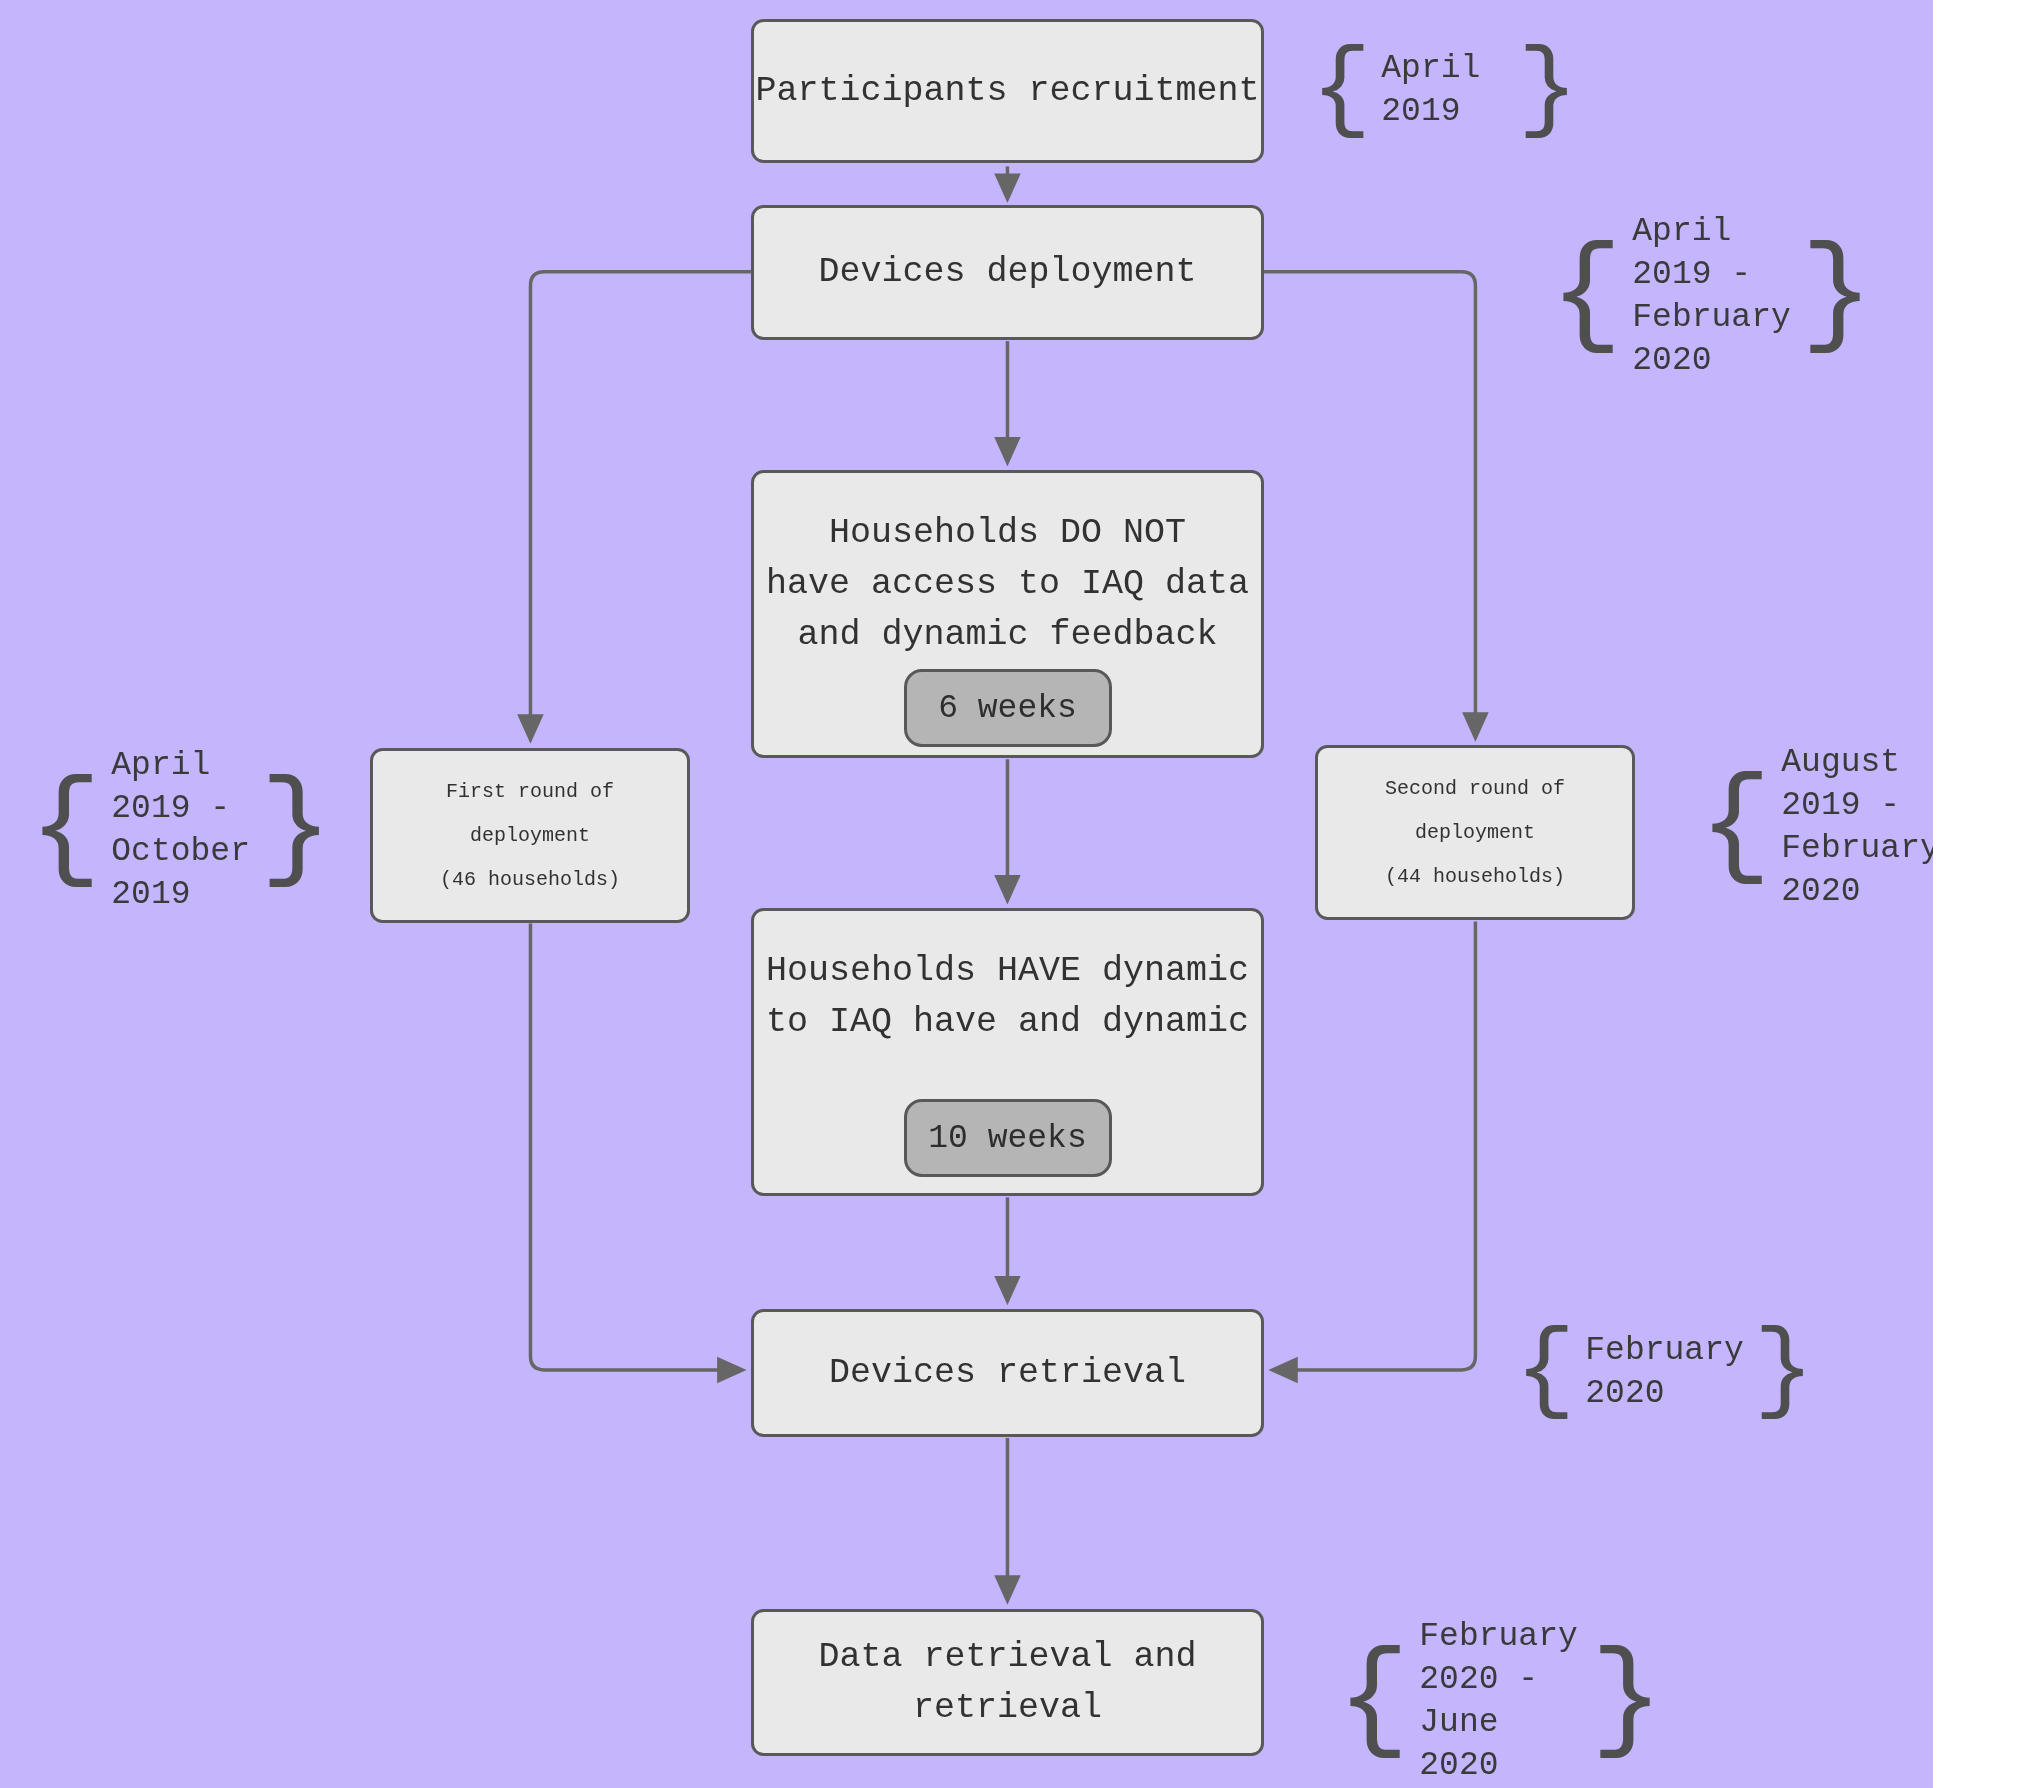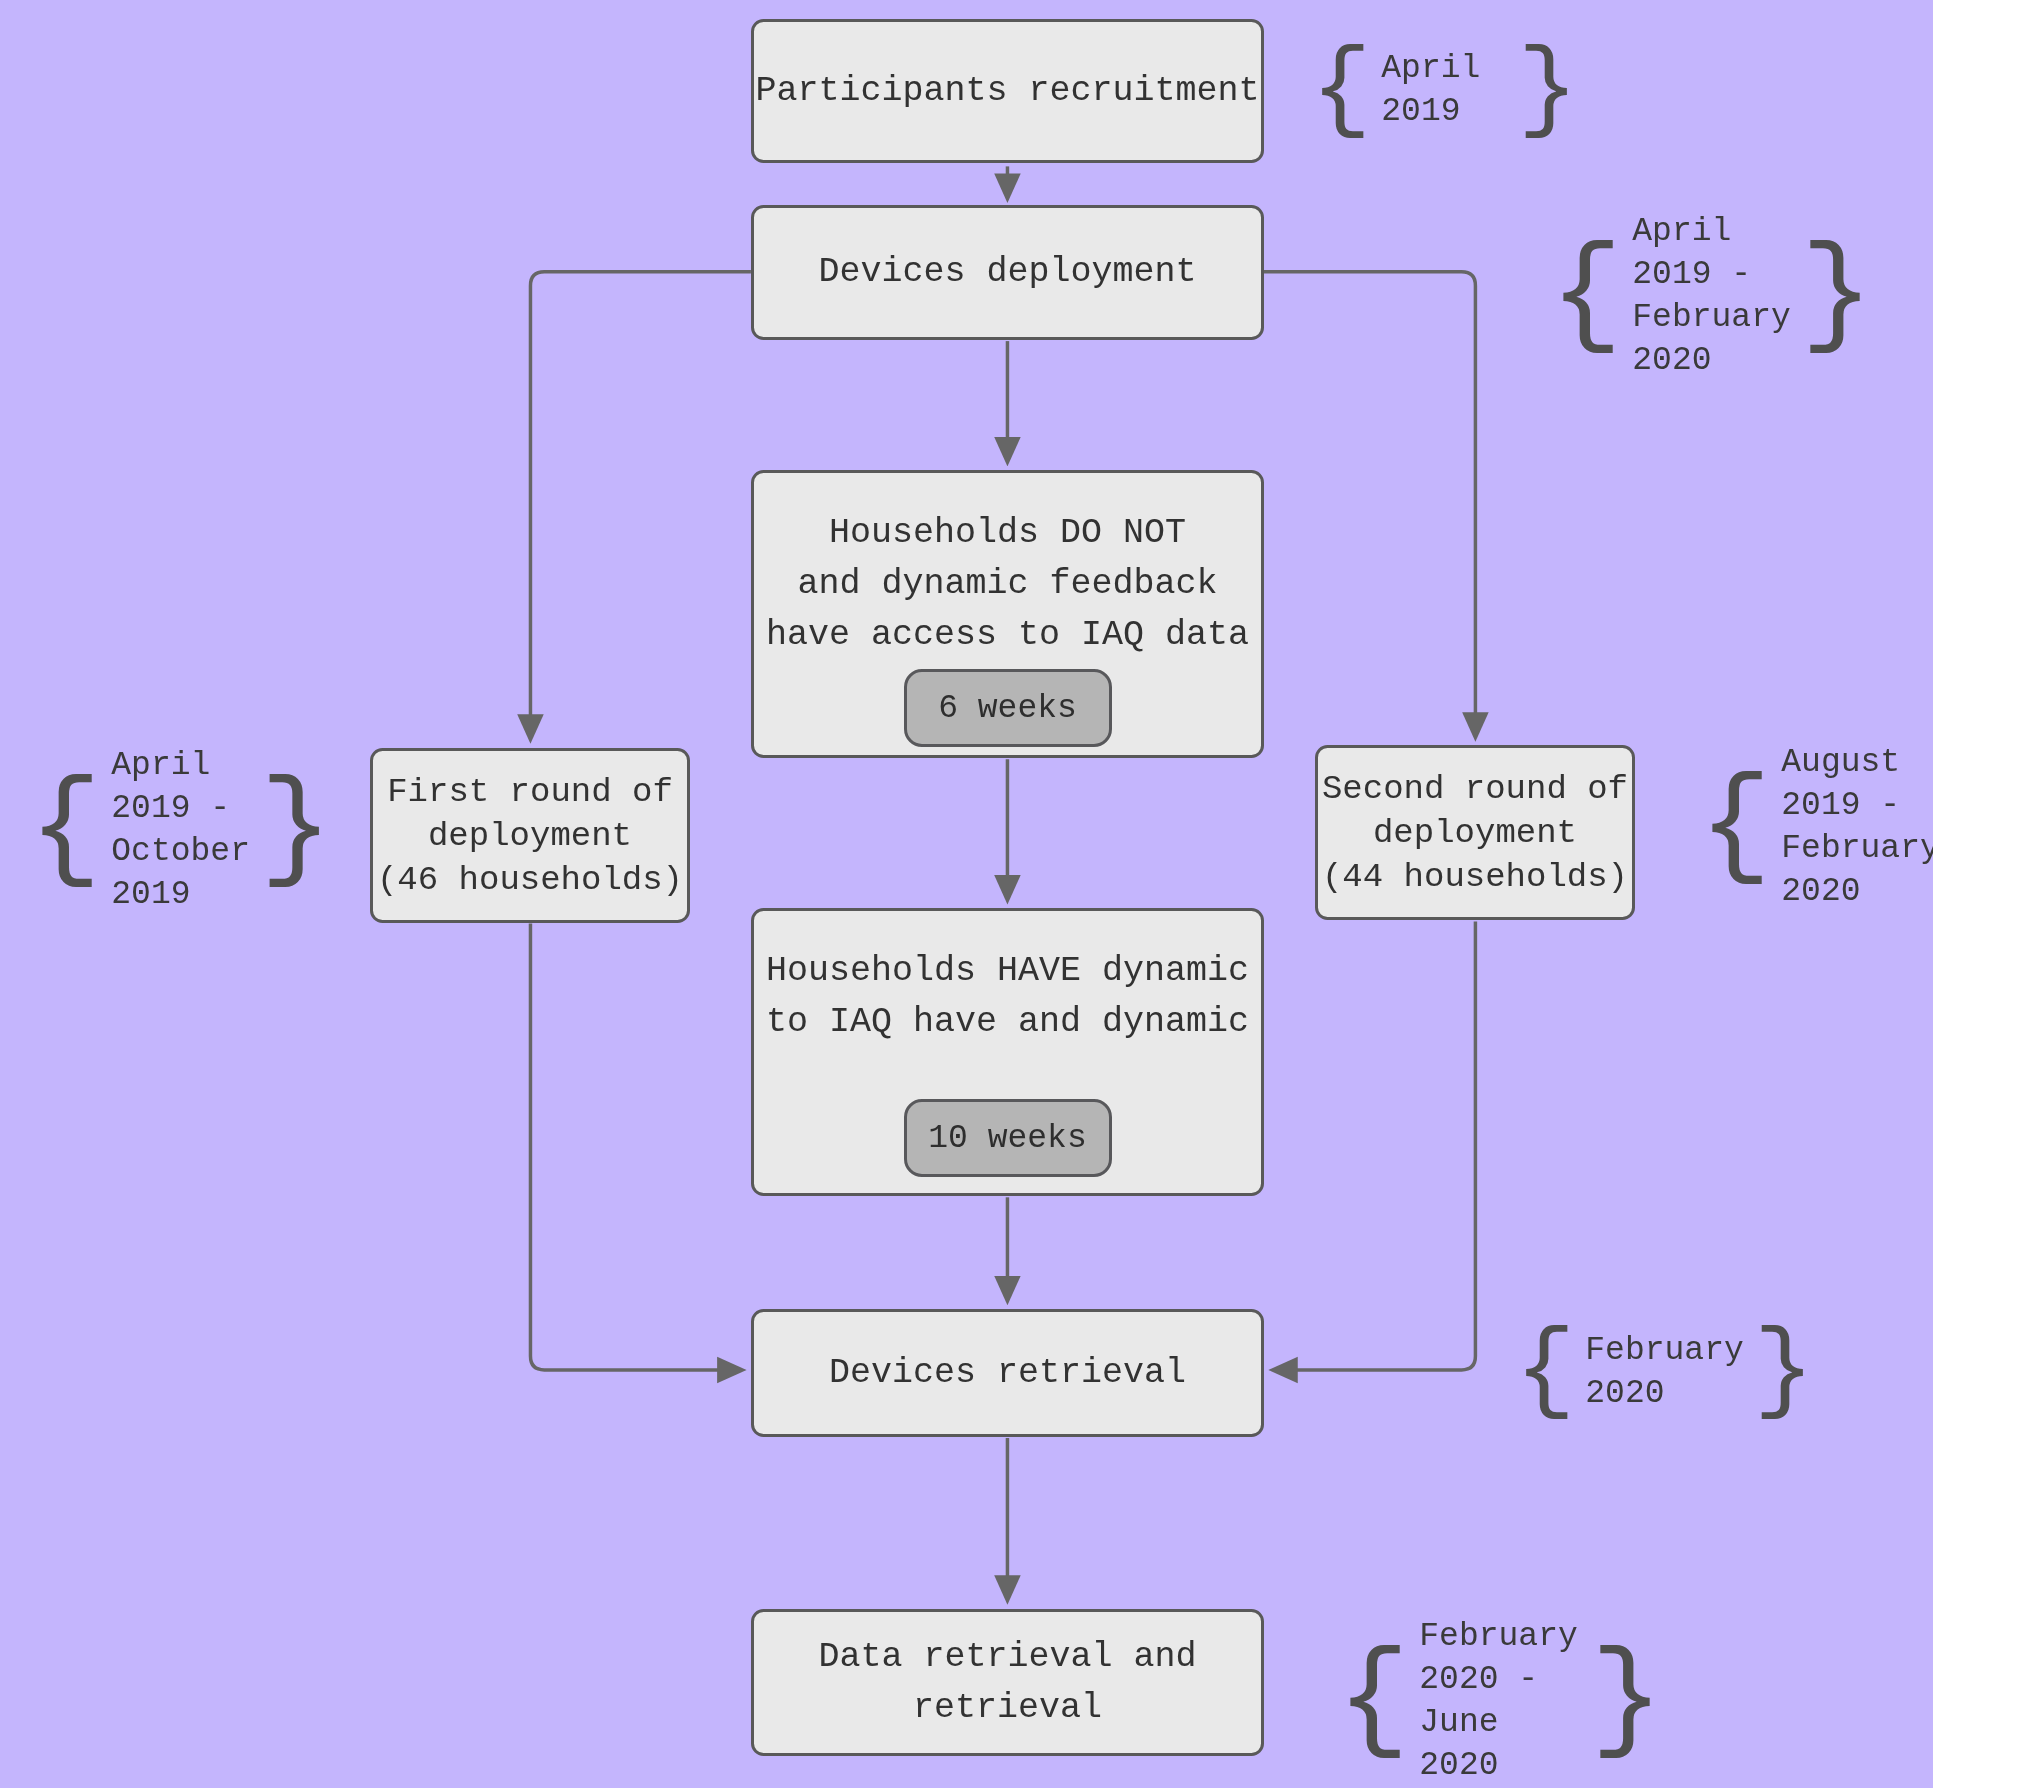--- a/index.html
+++ b/index.html
@@ -28,21 +28,21 @@
     font-size: 35px;
     line-height: 51px;
     color: #323232;
   }
   .node.centered {
     display: flex;
     align-items: center;
     justify-content: center;
   }
   .node.centered .label { position: static; }
-  .node.side .label { font-size: 34px; line-height: 44px; text-align: center; }
+  .node.side .label { font-size: 20px; line-height: 44px; text-align: center; }
 
   .badge {
     position: absolute;
     left: 50%;
     transform: translateX(-50%);
     width: 208px;
     height: 78px;
     box-sizing: border-box;
     background: #b5b5b5;
     border: 3.5px solid #58585b;
@@ -108,22 +108,22 @@
 
   <div class="node centered" style="left:751px; top:205px; width:513px; height:135px">
     <div class="label">
       <div>Devices deployment</div>
     </div>
   </div>
 
   <div class="node" style="left:751px; top:470px; width:513px; height:288px">
     <div class="label" style="top:35px">
       <div>Households DO NOT</div>
+      <div>have access to IAQ data</div>
       <div>and dynamic feedback</div>
-      <div>have access to IAQ data</div>
     </div>
     <div class="badge" style="top:196px">
       <span>6 weeks</span>
     </div>
   </div>
 
   <div class="node side centered" style="left:370px; top:748px; width:320px; height:175px">
     <div class="label">
       <div>First round of</div>
       <div>deployment</div>

